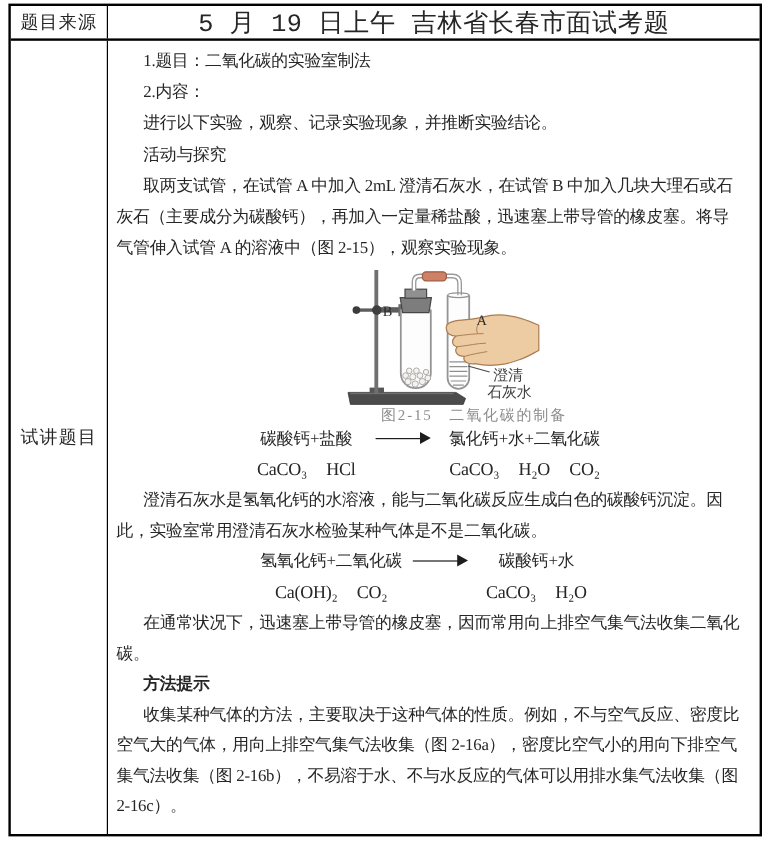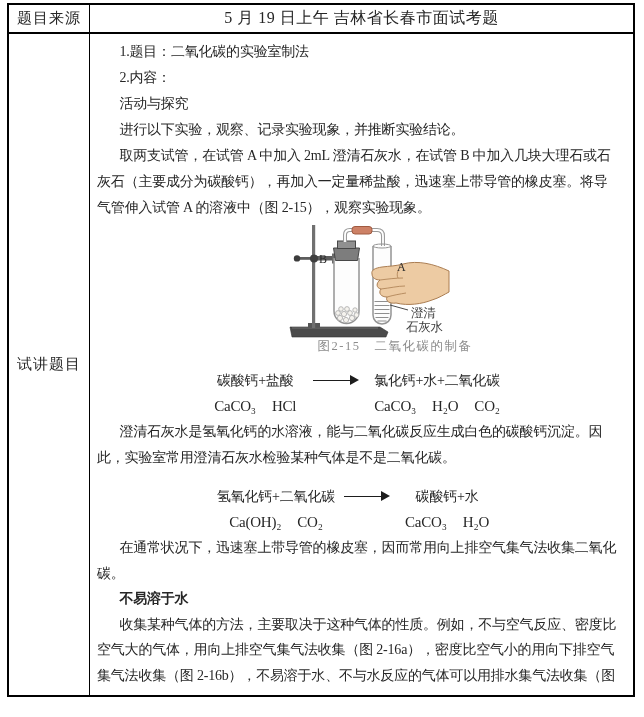--- a/index.html
+++ b/index.html
@@ -18,29 +18,29 @@
   .row.head { height:27px; border-bottom:2px solid #000; }
   .row.body { flex:1; min-height:0; }
   .cell { box-sizing:border-box; }
   .cell.side {
     width:81px; border-right:1px solid #000; flex:none;
     display:flex; align-items:center; justify-content:center;
     font-size:15px; letter-spacing:1px;
   }
   .cell.headval {
     flex:1; display:flex; align-items:center; justify-content:center;
-    font-size:16px; letter-spacing:0.5px;
+    font-size:21px; letter-spacing:0.5px;font-family:Liberation Mono, monospace;
   }
   .cell.content {
     flex:1; min-width:0; padding:5px 16px 0 7px;
     font-size:14px; line-height:26px; letter-spacing:-0.2px;
     overflow:hidden;
   }
   .cell.content p { margin:0; text-indent:1.6em; }
-  .lower p, .lower .equation { line-height:25.5px;margin-top:14px; }
+  .lower p, .lower .equation { line-height:25.5px; }
   .bold { font-weight:bold; }
 
   
   .figure { text-align:center; margin:1px 0 0 0; }
   .figure svg { display:block; margin:0 auto; position:relative; left:45px; }
   .figure .caption {
     font-size:12.5px; line-height:16px; color:#8c8c8c;
     letter-spacing:1.5px; position:relative; left:38px; text-indent:0;
   }
 
@@ -78,22 +78,22 @@
   </div>
 
   <div class="row body">
     <div class="cell side">
       <span>试讲题目</span>
     </div>
 
     <div class="cell content">
       <p>1.题目：二氧化碳的实验室制法</p>
       <p>2.内容：</p>
+      <p>进行以下实验，观察、记录实验现象，并推断实验结论。</p>
       <p>活动与探究</p>
-      <p>进行以下实验，观察、记录实验现象，并推断实验结论。</p>
       <p>取两支试管，在试管 A 中加入 2mL 澄清石灰水，在试管 B 中加入几块大理石或石灰石（主要成分为碳酸钙），再加入一定量稀盐酸，迅速塞上带导管的橡皮塞。将导气管伸入试管 A 的溶液中（图 2-15），观察实验现象。</p>
 
       <div class="figure">
         <svg width="240" height="116" viewBox="0 0 240 116">
 
           <g>
             <path d="M8,105 L98,105 L106,110 L104,115 L10,115 Z" fill="#4b4b4b" stroke="#333" stroke-width="0.6"></path>
             <path d="M10,106 L96,106" stroke="#6e6e6e" stroke-width="1.2"></path>
             <rect x="26" y="101" width="12" height="4" fill="#565656"></rect>
             <rect x="30" y="3" width="3.2" height="103" fill="#707070"></rect>
@@ -190,18 +190,18 @@
           <div class="eq-formulas">
             <span>Ca(OH)₂</span><span>CO₂</span>
           </div>
           <div></div>
           <div class="eq-formulas">
             <span>CaCO₃</span><span>H₂O</span>
           </div>
         </div>
 
         <p>在通常状况下，迅速塞上带导管的橡皮塞，因而常用向上排空气集气法收集二氧化碳。</p>
-        <p class="bold">不易溶于水</p>
+        <p class="bold">方法提示</p>
         <p>收集某种气体的方法，主要取决于这种气体的性质。例如，不与空气反应、密度比空气大的气体，用向上排空气集气法收集（图 2-16a），密度比空气小的用向下排空气集气法收集（图 2-16b），不易溶于水、不与水反应的气体可以用排水集气法收集（图 2-16c）。</p>
       </div>
     </div>
   </div>
 </div>
 
 </body></html>

